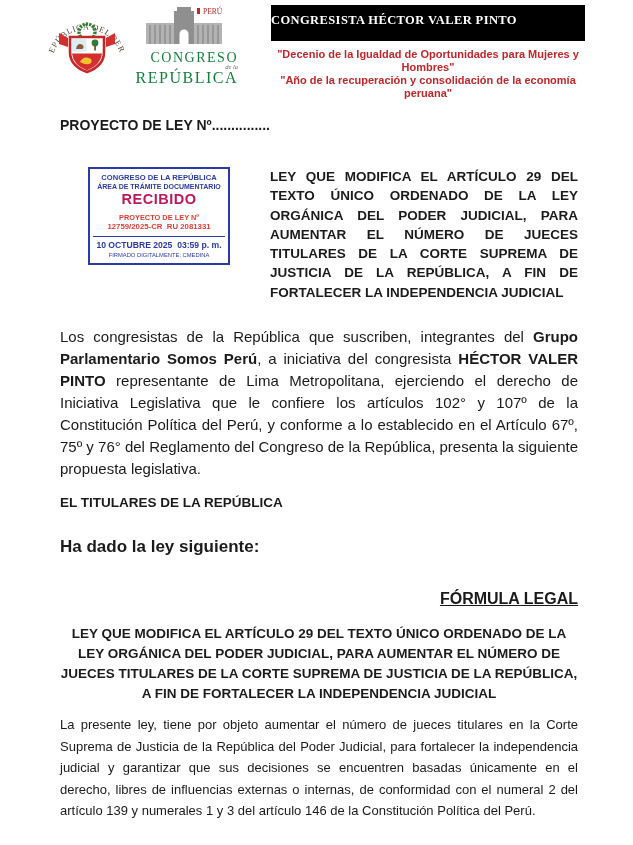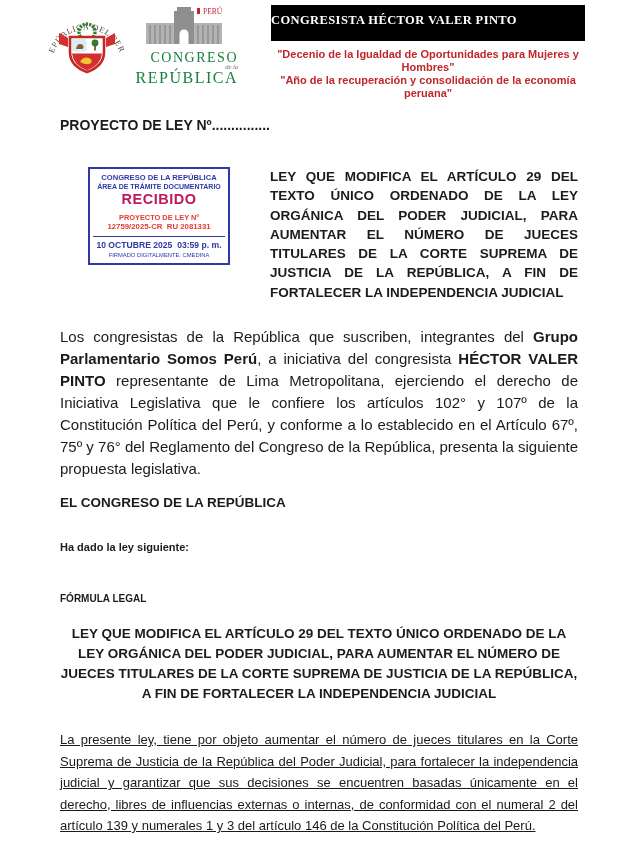--- a/index.html
+++ b/index.html
@@ -32,25 +32,25 @@
   .st-lawlabel{margin-top:6px;font-size:7.4px;font-weight:bold;color:#e23b32;line-height:9px;}
   .st-lawnum{font-size:7.8px;font-weight:bold;color:#e23b32;line-height:9px;white-space:pre;}
   .st-date{margin:5px 3px 0;border-top:1px solid #2b3aa6;padding-top:3px;
     font-size:8.6px;font-weight:bold;color:#2b3aa6;line-height:10px;white-space:pre;}
   .st-signed{font-size:5.8px;color:#2b3aa6;margin-top:2px;line-height:7px;}
   
   .law-title{margin-left:40px;width:310px;font-weight:bold;font-size:13.5px;
     line-height:19.3px;text-align:justify;}
   .intro{margin:24px 0 0;font-size:15px;line-height:22px;text-align:justify;}
   .congress-heading{margin:4px 0 0;font-weight:bold;font-size:13.5px;line-height:18px;padding-top:10px;}
-  .given{margin:26px 0 0;font-weight:bold;font-size:11px;line-height:18px;}
-  .formula{margin:34px 0 0;text-align:left;font-weight:bold;font-size:10px;line-height:18px;}
+  .given{margin:26px 0 0;font-weight:bold;font-size:17px;line-height:18px;}
+  .formula{margin:34px 0 0;text-align:right;font-weight:bold;font-size:16px;line-height:18px;text-decoration:underline;}
   .central-title{margin:16px 0 0;text-align:center;font-weight:bold;font-size:13.5px;line-height:20px;}
   .article-heading{margin:14px 0 0;font-weight:bold;font-size:13.5px;line-height:18px;}
-  .article-body{margin:25px 0 0;font-size:13px;line-height:21.5px;text-align:justify;text-decoration:underline;}
+  .article-body{margin:10px 0 0;font-size:13px;line-height:21.5px;text-align:justify;}
 </style>
 </head>
 <body>
 
 <div class="page">
 
   <div class="logos">
     <svg width="82" height="76" viewBox="0 0 82 76">
       <defs>
           <path id="coaArc" d="M 7,52 A 35,35 0 0 1 75,52" fill="none"></path>
@@ -118,21 +118,21 @@
           <div class="st-lawnum">12759/2025-CR  RU 2081331</div>
           <div class="st-date">10 OCTUBRE 2025  03:59 p. m.</div>
           <div class="st-signed">FIRMADO DIGITALMENTE: CMEDINA</div>
         </div>
       </div>
       <div class="law-title">LEY QUE MODIFICA EL ARTÍCULO 29 DEL TEXTO ÚNICO ORDENADO DE LA LEY ORGÁNICA DEL PODER JUDICIAL, PARA AUMENTAR EL NÚMERO DE JUECES TITULARES DE LA CORTE SUPREMA DE JUSTICIA DE LA REPÚBLICA, A FIN DE FORTALECER LA INDEPENDENCIA JUDICIAL</div>
     </div>
 
     <p class="intro"><span>Los congresistas de la República que suscriben, integrantes del </span><b>Grupo Parlamentario Somos Perú</b><span>, a iniciativa del congresista </span><b>HÉCTOR VALER PINTO</b><span> representante de Lima Metropolitana, ejerciendo el derecho de Iniciativa Legislativa que le confiere los artículos 102° y 107º de la Constitución Política del Perú, y conforme a lo establecido en el Artículo 67º, 75º y 76° del Reglamento del Congreso de la República, presenta la siguiente propuesta legislativa.</span></p>
 
-    <p class="congress-heading">EL CONGRESO DE LA REPÚBLICA</p>
+    <p class="congress-heading">EL TITULARES DE LA REPÚBLICA</p>
 
     <p class="given">Ha dado la ley siguiente:</p>
 
     <div class="formula">FÓRMULA LEGAL</div>
 
     <div class="central-title">LEY QUE MODIFICA EL ARTÍCULO 29 DEL TEXTO ÚNICO ORDENADO DE LA LEY ORGÁNICA DEL PODER JUDICIAL, PARA AUMENTAR EL NÚMERO DE JUECES TITULARES DE LA CORTE SUPREMA DE JUSTICIA DE LA REPÚBLICA, A FIN DE FORTALECER LA INDEPENDENCIA JUDICIAL</div>
 
 
     <p class="article-body">La presente ley, tiene por objeto aumentar el número de jueces titulares en la Corte Suprema de Justicia de la República del Poder Judicial, para fortalecer la independencia judicial y garantizar que sus decisiones se encuentren basadas únicamente en el derecho, libres de influencias externas o internas, de conformidad con el numeral 2 del artículo 139 y numerales 1 y 3 del artículo 146 de la Constitución Política del Perú.</p>
 

